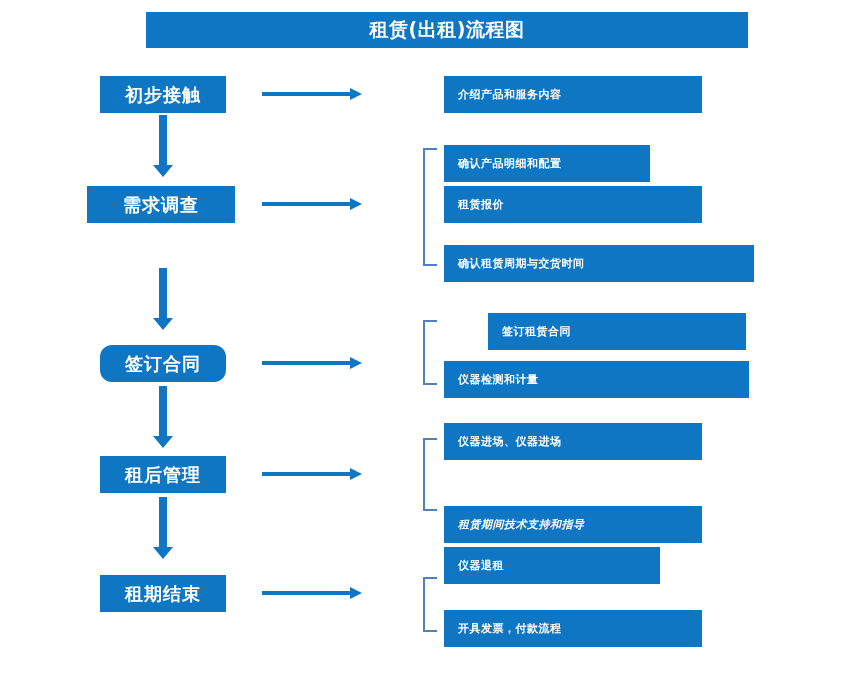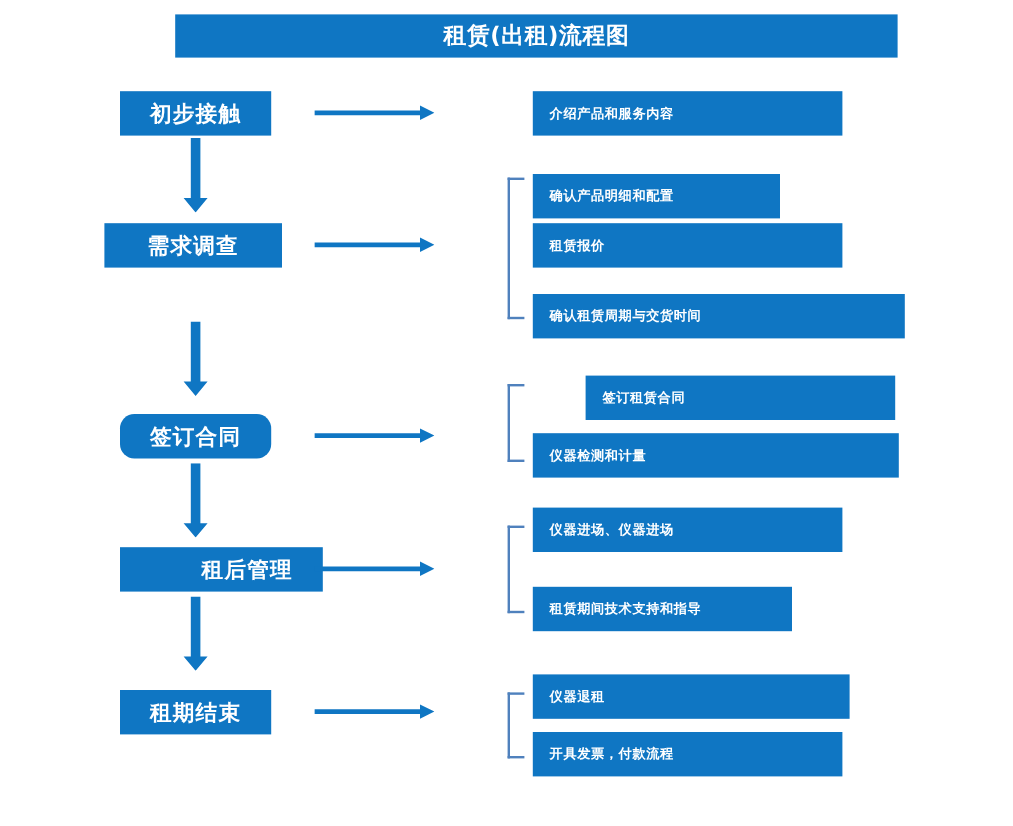--- a/index.html
+++ b/index.html
@@ -117,39 +117,39 @@
 
   <svg class="v-arrow" style="left:152px; top:386px; width:22px; height:62px;" viewBox="0 0 22 62">
     <path d="M7 0 L15 0 L15 50 L21 50 L11 62 L1 50 L7 50 Z" fill="#0f76c3"></path>
   </svg>
 
   <div class="bracket" style="left:423px; top:320px; height:65px;"></div>
 
   <div class="detail-box" style="left:460px; top:313px; width:258px; height:37px;margin-left:28px;">签订租赁合同</div>
   <div class="detail-box" style="left:444px; top:361px; width:305px; height:37px;">仪器检测和计量</div>
 
-  <div class="stage-box" style="left:100px; top:456px; width:126px; height:37px;padding-left:43px;">租后管理</div>
+  <div class="stage-box" style="left:100px; top:456px; width:126px; height:37px;">租后管理</div>
 
   <svg class="h-arrow" style="left:262px; top:467px; width:100px; height:14px;" viewBox="0 0 100 14">
     <path d="M0 5 L88 5 L88 1 L100 7 L88 13 L88 9 L0 9 Z" fill="#0f76c3"></path>
   </svg>
 
   <svg class="v-arrow" style="left:152px; top:497px; width:22px; height:62px;" viewBox="0 0 22 62">
     <path d="M7 0 L15 0 L15 50 L21 50 L11 62 L1 50 L7 50 Z" fill="#0f76c3"></path>
   </svg>
 
   <div class="bracket" style="left:423px; top:438px; height:73px;"></div>
 
   <div class="detail-box" style="left:444px; top:423px; width:258px; height:37px;">仪器进场、仪器进场</div>
-  <div class="detail-box" style="left:444px; top:489px; width:216px; height:37px;">租赁期间技术支持和指导</div>
+  <div class="detail-box" style="left:444px; top:506px; width:258px; height:37px;font-style:italic;">租赁期间技术支持和指导</div>
 
   <div class="stage-box" style="left:100px; top:575px; width:126px; height:37px;font-family:Liberation Mono, monospace;">租期结束</div>
 
   <svg class="h-arrow" style="left:262px; top:586px; width:100px; height:14px;" viewBox="0 0 100 14">
     <path d="M0 5 L88 5 L88 1 L100 7 L88 13 L88 9 L0 9 Z" fill="#0f76c3"></path>
   </svg>
 
   <div class="bracket" style="left:423px; top:577px; height:55px;"></div>
 
-  <div class="detail-box" style="left:444px; top:562px; width:264px; height:37px;">仪器退租</div>
+  <div class="detail-box" style="left:444px; top:547px; width:216px; height:37px;">仪器退租</div>
   <div class="detail-box" style="left:444px; top:610px; width:258px; height:37px;">开具发票，付款流程</div>
 
 </div>
 
 </body></html>

